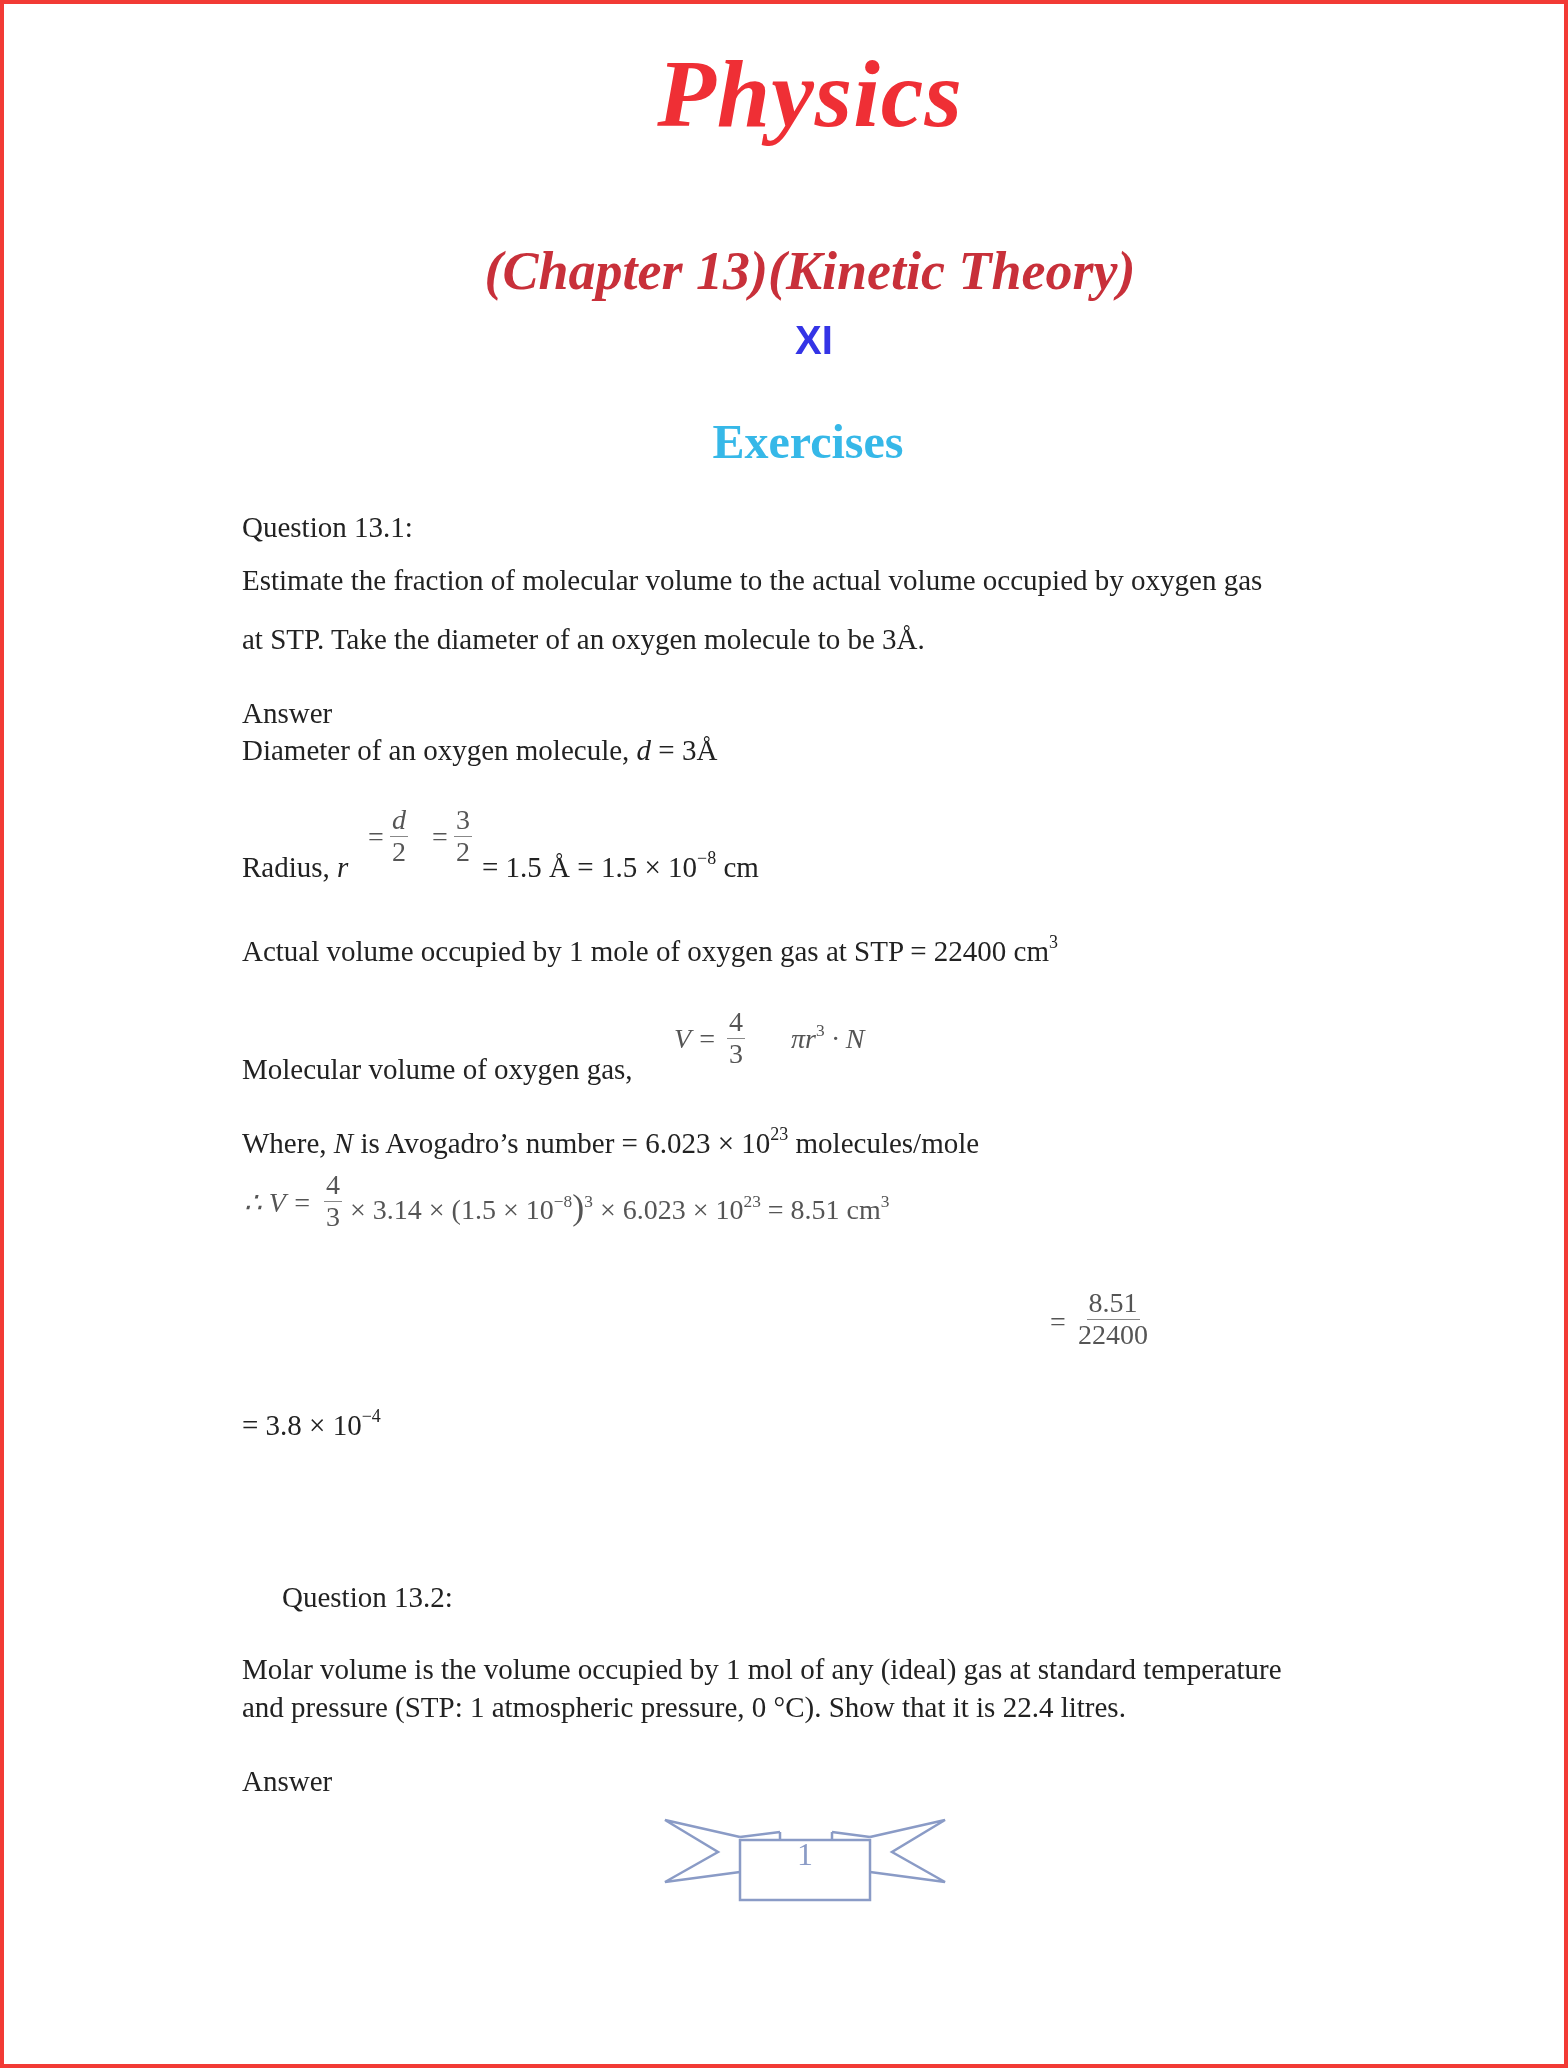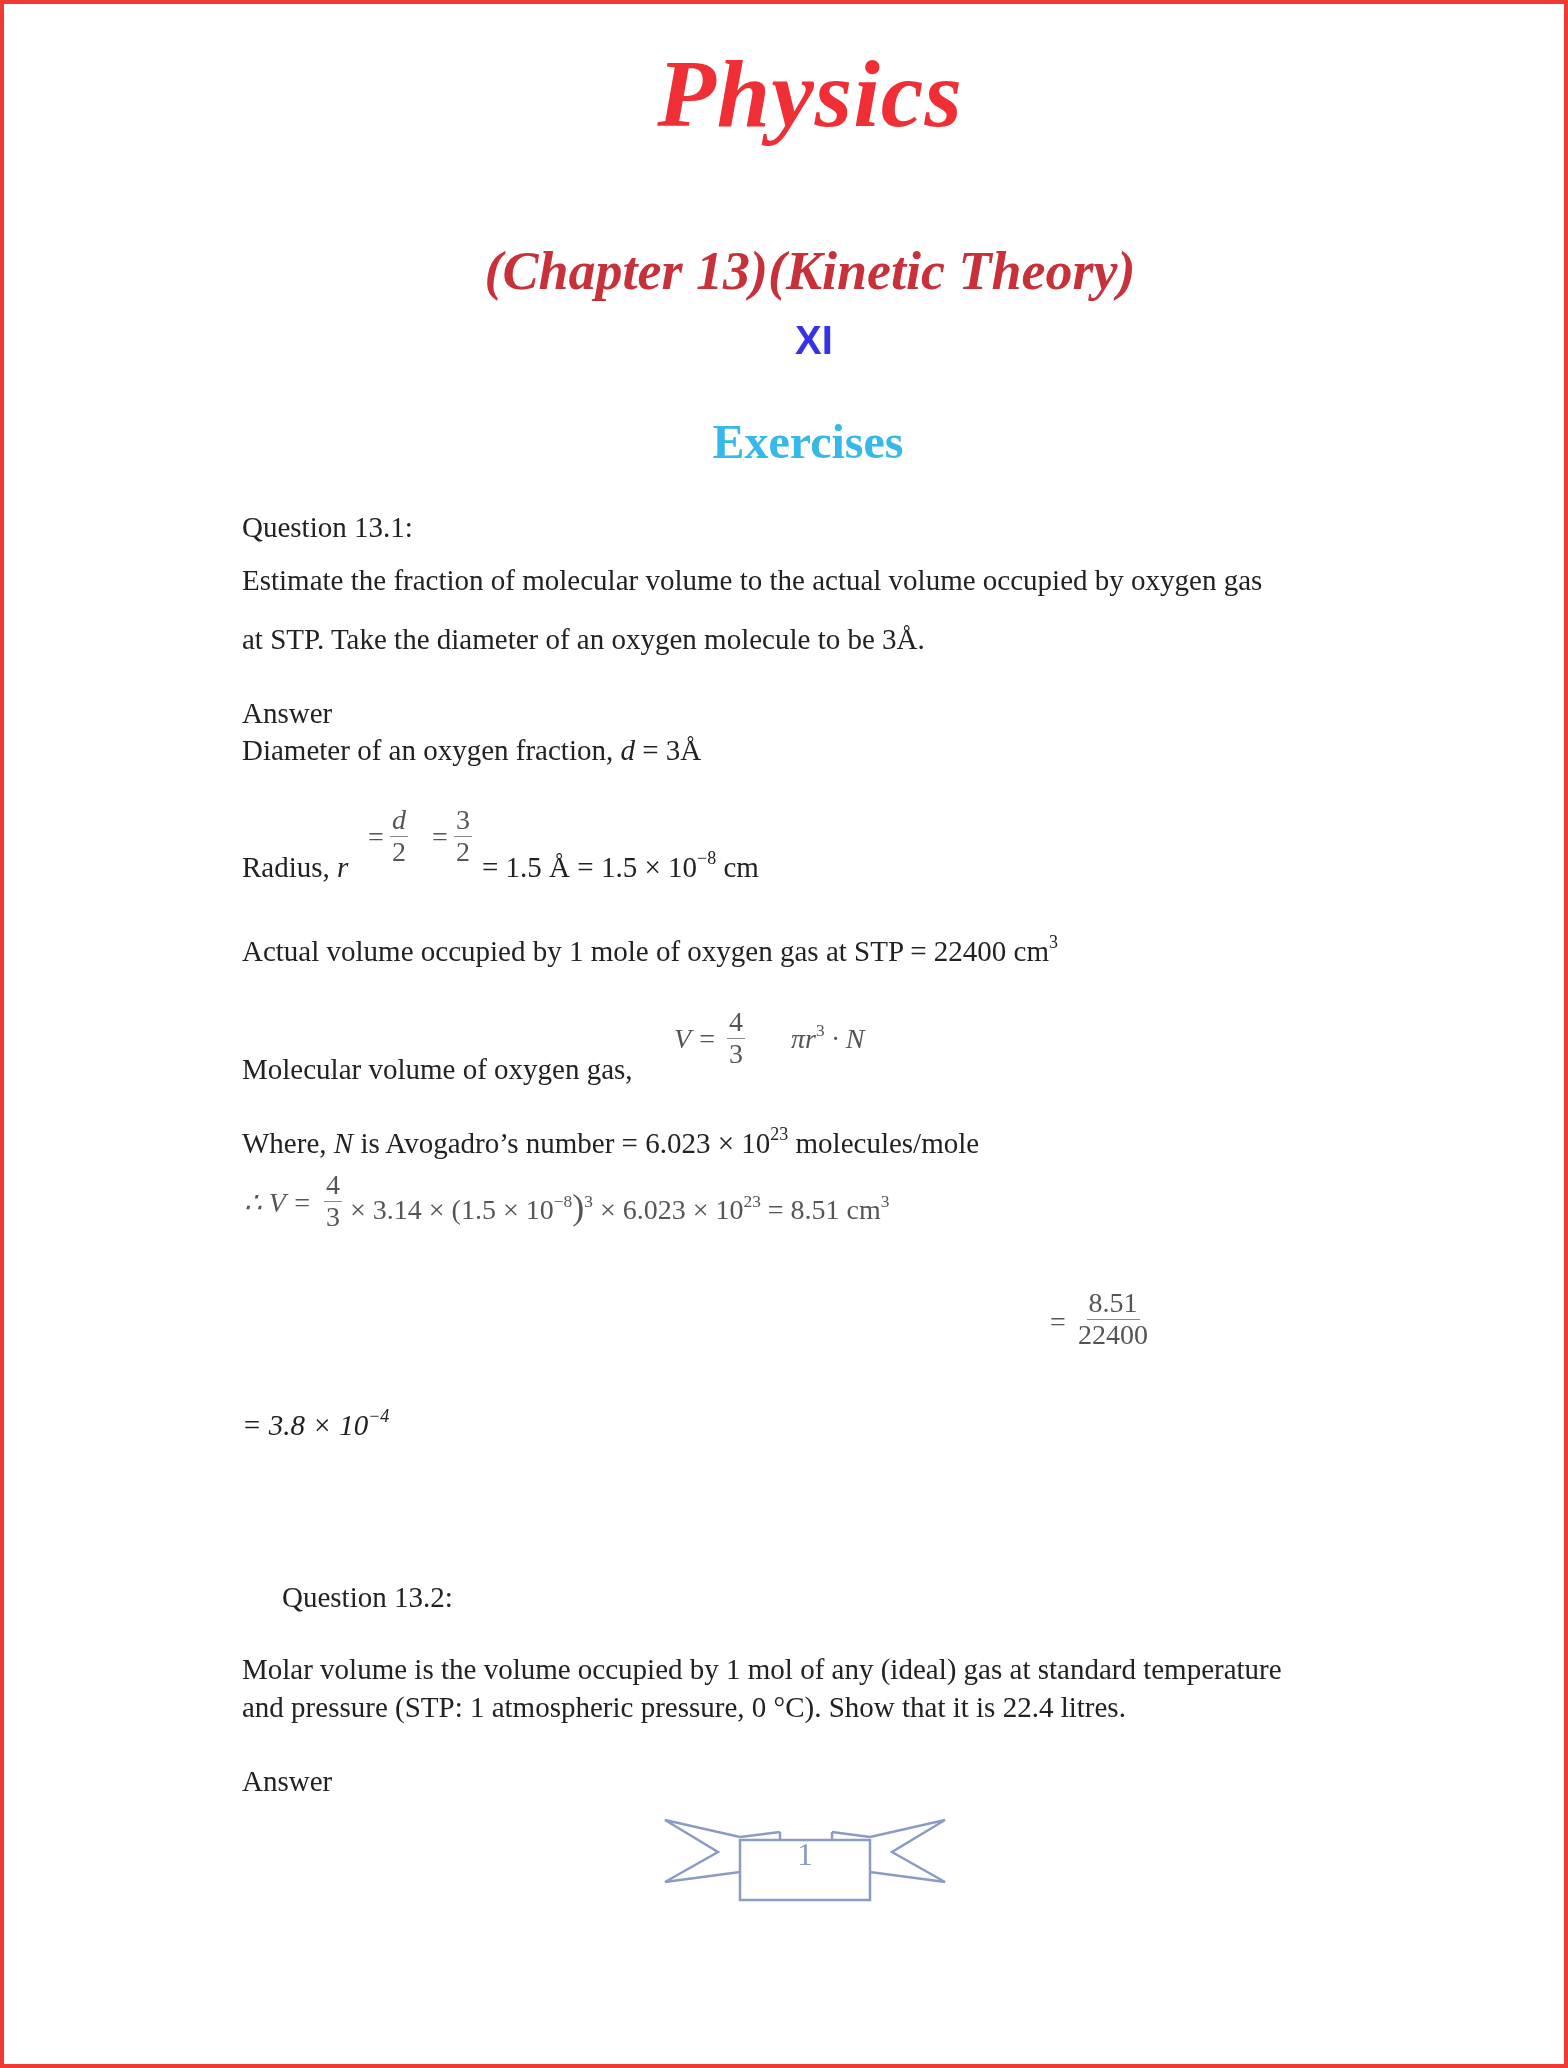--- a/index.html
+++ b/index.html
@@ -56,21 +56,21 @@
 <div class="abs chapter">(Chapter 13)(Kinetic Theory)</div>
 <div class="abs grade">XI</div>
 <div class="abs exercises">Exercises</div>
 
 <div class="abs txt" style="left:242px; top:508px;">Question 13.1:</div>
 <div class="abs txt" style="left:242px; top:561px;">Estimate the fraction of molecular volume to the actual volume occupied by oxygen gas</div>
 <div class="abs txt" style="left:242px; top:620px;">at STP. Take the diameter of an oxygen molecule to be 3Å.</div>
 
 <div class="abs txt" style="left:242px; top:694px;">Answer</div>
 <div class="abs txt" style="left:242px; top:731px;">
-  <span>Diameter of an oxygen fraction, </span><span class="ital">d</span><span> = 3Å</span>
+  <span>Diameter of an oxygen molecule, </span><span class="ital">d</span><span> = 3Å</span>
 </div>
 
 <div class="abs txt" style="left:242px; top:805px; height:80px; line-height:normal;">
   <span style="position:absolute; top:46px; left:0;"><span>Radius, </span><span class="ital">r</span></span>
   <span class="math" style="position:absolute; left:126px; top:16px;">=</span>
   <span class="math frac" style="position:absolute; left:148px; top:0px;">
       <span class="num ital">d</span>
       <span class="den">2</span>
     </span>
   <span class="math" style="position:absolute; left:190px; top:16px;">=</span>
@@ -109,21 +109,21 @@
 </div>
 
 <div class="abs txt" style="left:242px; top:1286px; height:86px; width:940px; line-height:normal;">
   <span class="math" style="position:absolute; left:808px; top:20px;">=</span>
   <span class="math frac" style="position:absolute; left:834px; top:2px;">
       <span class="num">8.51</span>
       <span class="den">22400</span>
     </span>
 </div>
 
-<div class="abs txt" style="left:242px; top:1406px;font-style:italic;">
+<div class="abs txt" style="left:242px; top:1406px;">
   <span>= 3.8 × 10</span><sup>−4</sup>
 </div>
 
 <div class="abs txt" style="left:242px; top:1578px;margin-left:40px;">Question 13.2:</div>
 <div class="abs txt" style="left:242px; top:1650px;">Molar volume is the volume occupied by 1 mol of any (ideal) gas at standard temperature</div>
 <div class="abs txt" style="left:242px; top:1688px;">and pressure (STP: 1 atmospheric pressure, 0 °C). Show that it is 22.4 litres.</div>
 <div class="abs txt" style="left:242px; top:1762px;">Answer</div>
 
 <div class="abs pagenum-wrap">
   <svg width="290" height="90" viewBox="0 0 290 90" style="position:absolute; left:0; top:0;">

